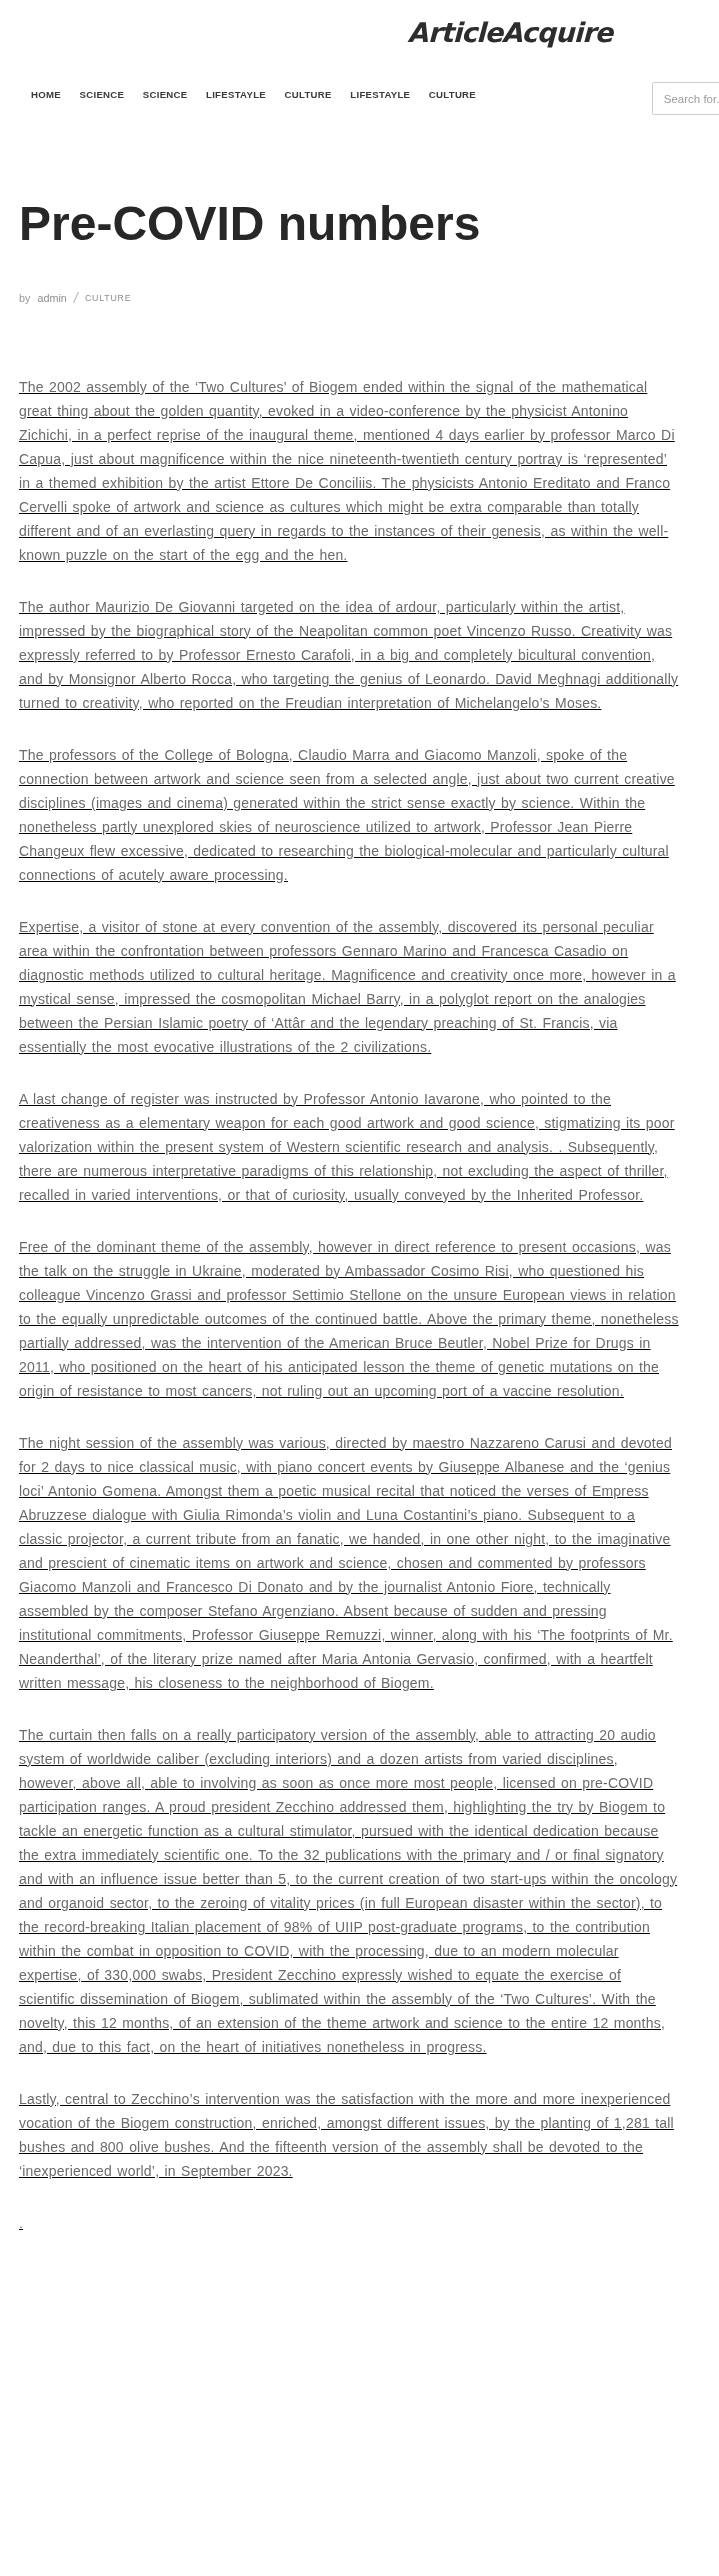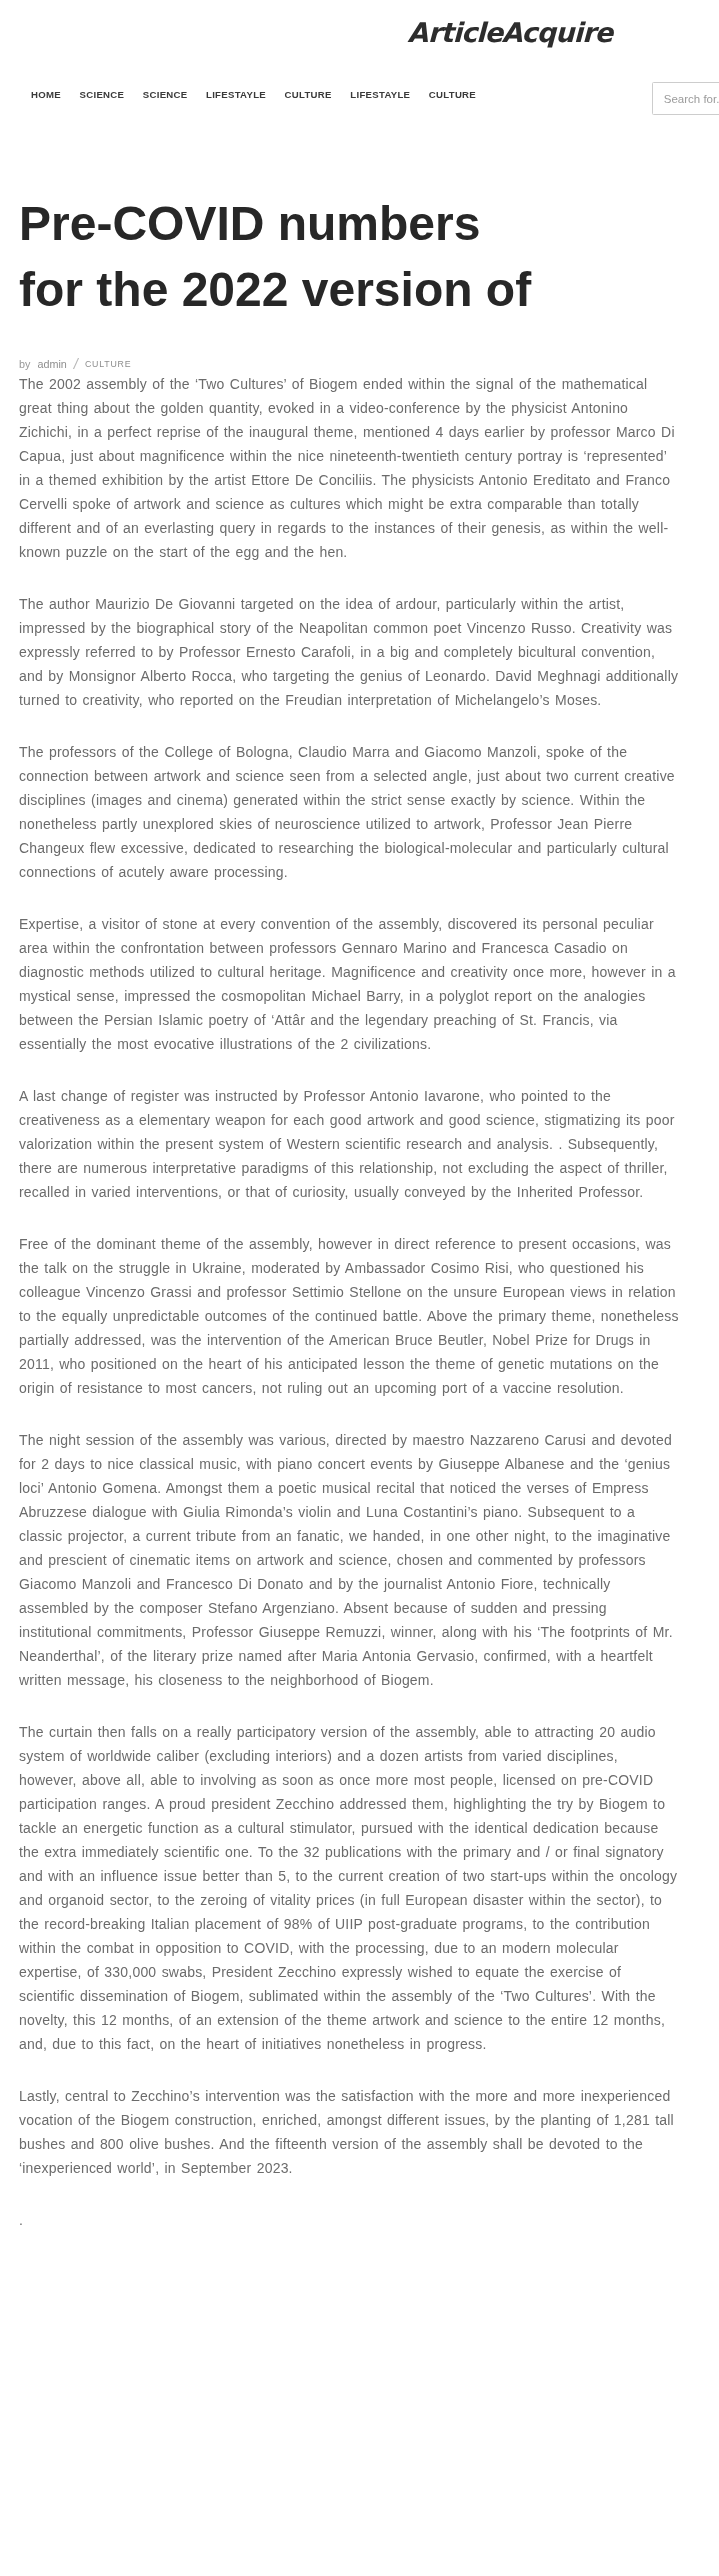--- a/index.html
+++ b/index.html
@@ -80,21 +80,21 @@
     color: #b8b8b8;
     font-style: italic;
     line-height: 1;
   }
   .byline .byline-category {
     font-size: 8.8px;
     letter-spacing: 0.8px;
     color: #8d8d8d;
     text-decoration: none;
   }
-  .article-body { padding-bottom: 7.7px; }
+  .article-body { margin-top: 69px; padding-bottom: 7.7px; text-decoration: underline; }
   .article-body p {
     margin: 0 0 28px 0;
     font-size: 14px;
     line-height: 24px;
     letter-spacing: 0.2px;
     word-spacing: 1.2px;
     color: #6b6b6b;
     max-width: 661px;
   }
 </style>
@@ -111,21 +111,20 @@
     <a href="#">CULTURE</a>
     <a href="#">LIFESTAYLE</a>
     <a href="#">CULTURE</a>
   </nav>
   <input type="text" class="search-input" placeholder="Search for..." style="">
 </header>
 
 <main class="article">
   <h1 class="page-title">
     <div>Pre-COVID numbers</div>
-    <div>for the 2022 version of</div>
   </h1>
 
   <div class="byline">
     <span>by</span>
     <a href="#" class="byline-author">admin</a>
     <span class="byline-sep">/</span>
     <a href="#" class="byline-category">CULTURE</a>
   </div>
 
   <div class="article-body">

